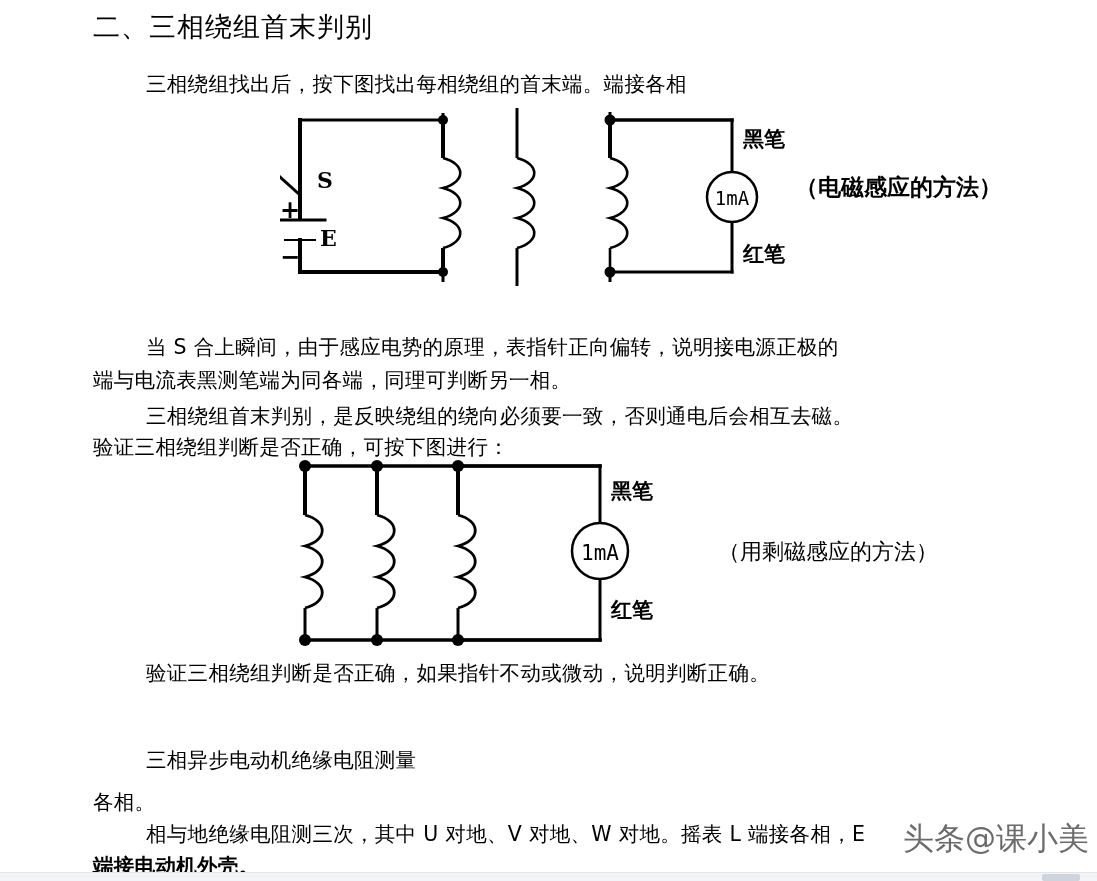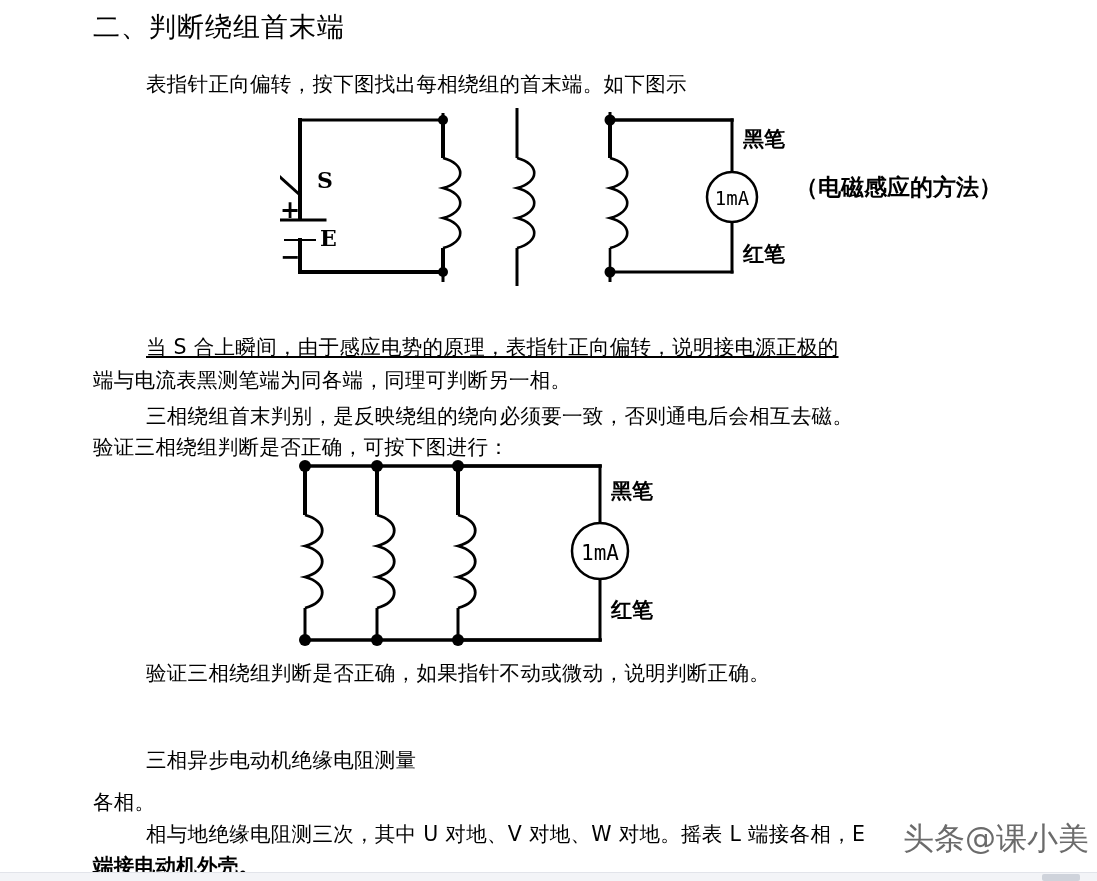--- a/index.html
+++ b/index.html
@@ -33,21 +33,21 @@
     white-space: nowrap;
   }
   .para {
     position: absolute;
     font-size: 20.5px;
     line-height: 32px;
     letter-spacing: 0.3px;
     white-space: pre-wrap;
   }
   .p-intro   { left: 146px; top: 68px; }
-  .p-b1l1    { left: 146px; top: 331px; text-decoration: underline; }
+  .p-b1l1    { left: 146px; top: 331px; }
   .p-b1l2    { left: 93px;  top: 364px; }
   .p-b2l1    { left: 146px; top: 400px; }
   .p-b2l2    { left: 93px;  top: 431px; }
   .p-b3      { left: 146px; top: 657px; }
   .p-b4      { left: 146px; top: 722px; margin-top: 22px; }
   .p-b5l1    { left: 146px; top: 754px; }
   .p-b5l2    { left: 93px;  top: 786px; }
   .p-b6l1    { left: 146px; top: 818px; }
   .p-b6l2    { left: 93px;  top: 850px; font-weight: bold; }
 
@@ -99,23 +99,23 @@
     height: 7px;
     background: #cfd3db;
     border-radius: 2px;
   }
 </style>
 </head>
 <body>
 
 <div class="page">
 
-  <div class="heading">二、判断绕组首末端</div>
-
-  <div class="para p-intro">表指针正向偏转，按下图找出每相绕组的首末端。如下图示</div>
+  <div class="heading">二、三相绕组首末判别</div>
+
+  <div class="para p-intro">三相绕组找出后，按下图找出每相绕组的首末端。端接各相</div>
 
   <div class="diagram" id="diagram-1">
     <svg width="740" height="200" viewBox="0 0 740 200">
       <g fill="none" stroke="#000000" stroke-width="3" stroke-linecap="square">
 
         <path d="M 20 20 L 163 20" stroke-width="3"></path>
 
         <path d="M 20 20 L 20 95" stroke-width="4"></path>
 
         <path d="M 20 95 L 0 77" stroke-width="3"></path>
@@ -237,20 +237,21 @@
         <path d="M 320 11 L 320 68"></path>
         <path d="M 178 185 L 320 185"></path>
         <path d="M 320 185 L 320 125"></path>
       </g>
       <circle cx="320" cy="96" r="28" fill="#ffffff" stroke="#000000" stroke-width="2.5"></circle>
       <text x="320" y="105" text-anchor="middle" font-family="'DejaVu Sans Mono','Liberation Mono',monospace" font-size="21" fill="#000000" id="d2-meter">1mA</text>
     </svg>
 
     <div class="annot" style="left:331px; top:22px;">黑笔</div>
     <div class="annot" style="left:331px; top:141px;">红笔</div>
+    <div class="annot-light" style="left:438px; top:82px; font-size:22px;">（用剩磁感应的方法）</div>
   </div>
 
   <div class="para p-b3">验证三相绕组判断是否正确，如果指针不动或微动，说明判断正确。</div>
 
   <div class="para p-b4">三相异步电动机绝缘电阻测量</div>
 
   <div class="para p-b5l2">各相。</div>
 
   <div class="para p-b6l1">相与地绝缘电阻测三次，其中 U 对地、V 对地、W 对地。摇表 L 端接各相，E</div>
   <div class="para p-b6l2">端接电动机外壳。</div>

